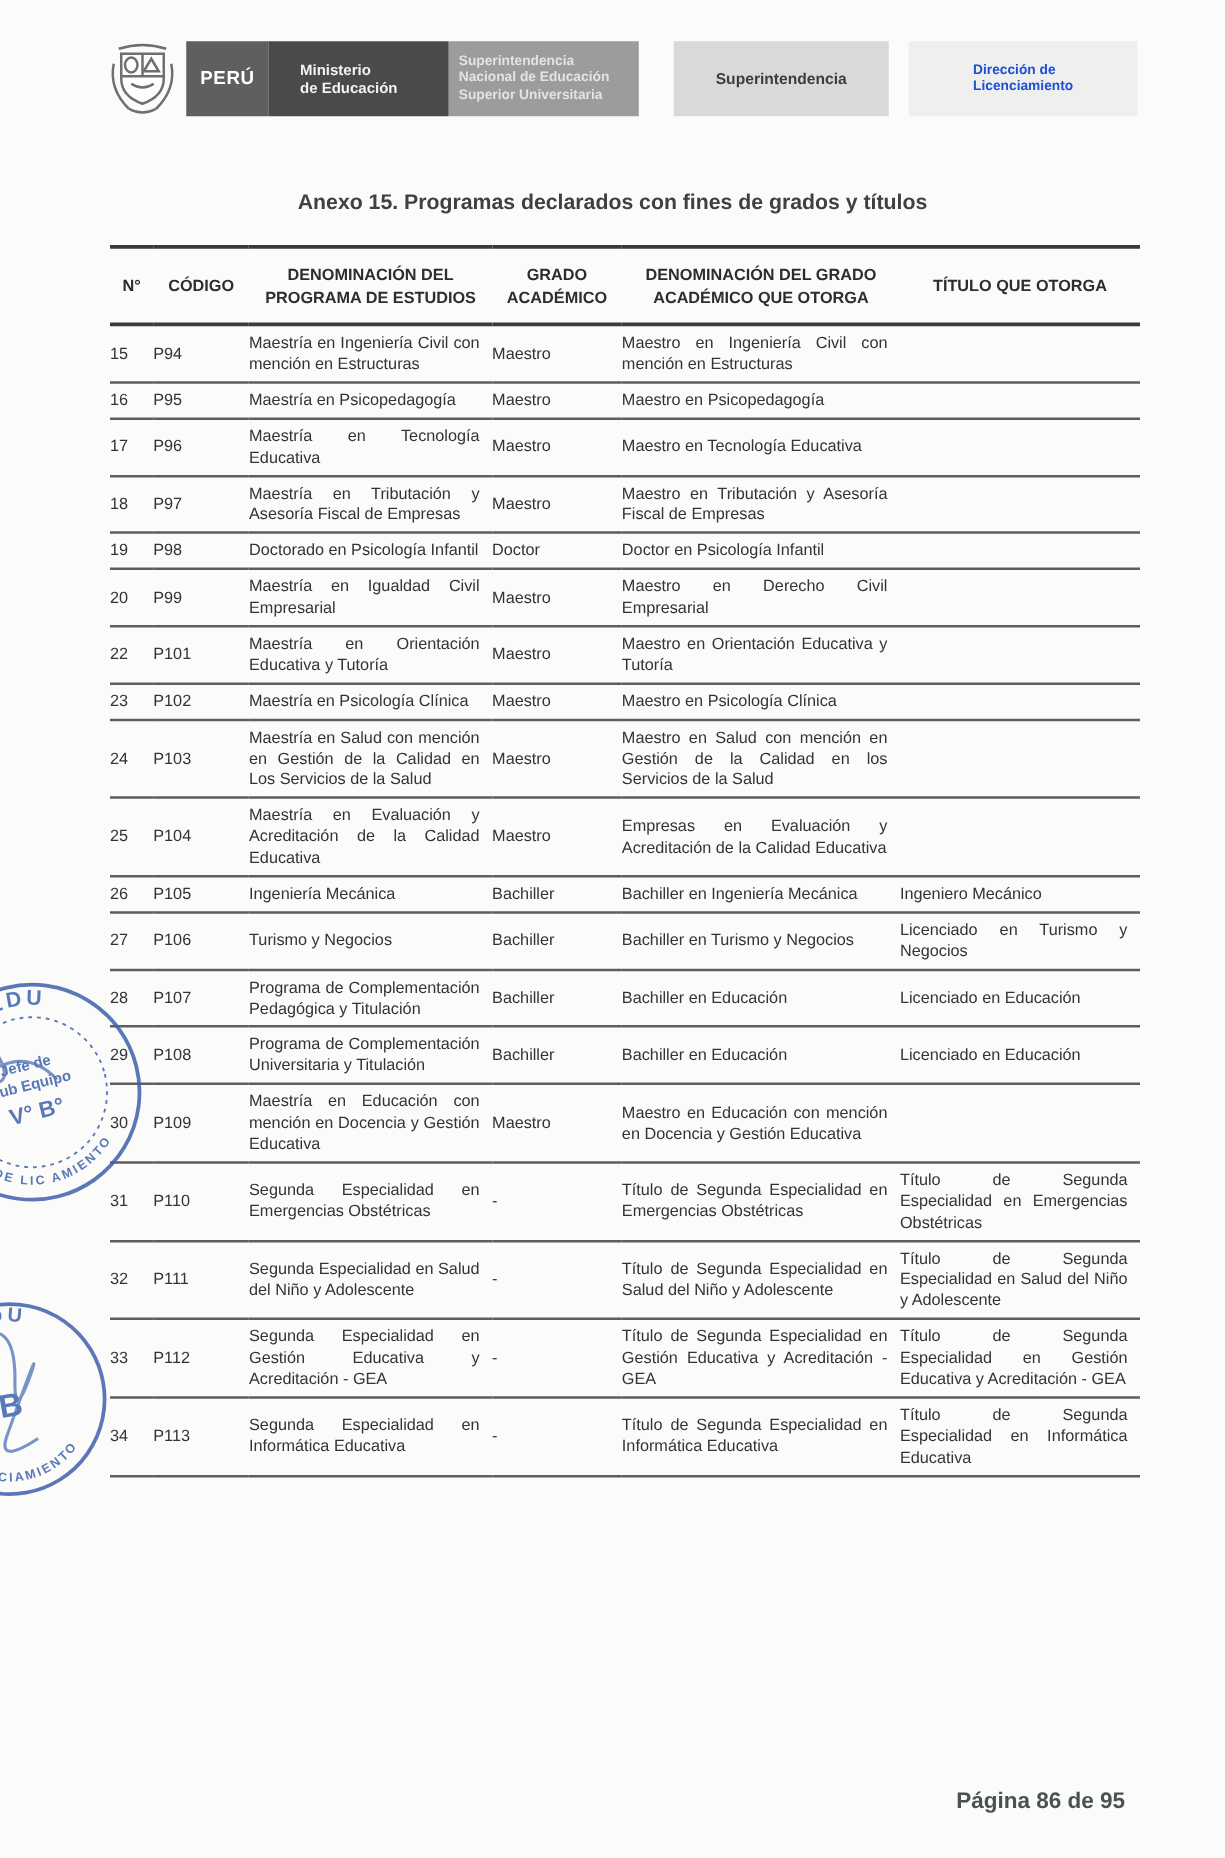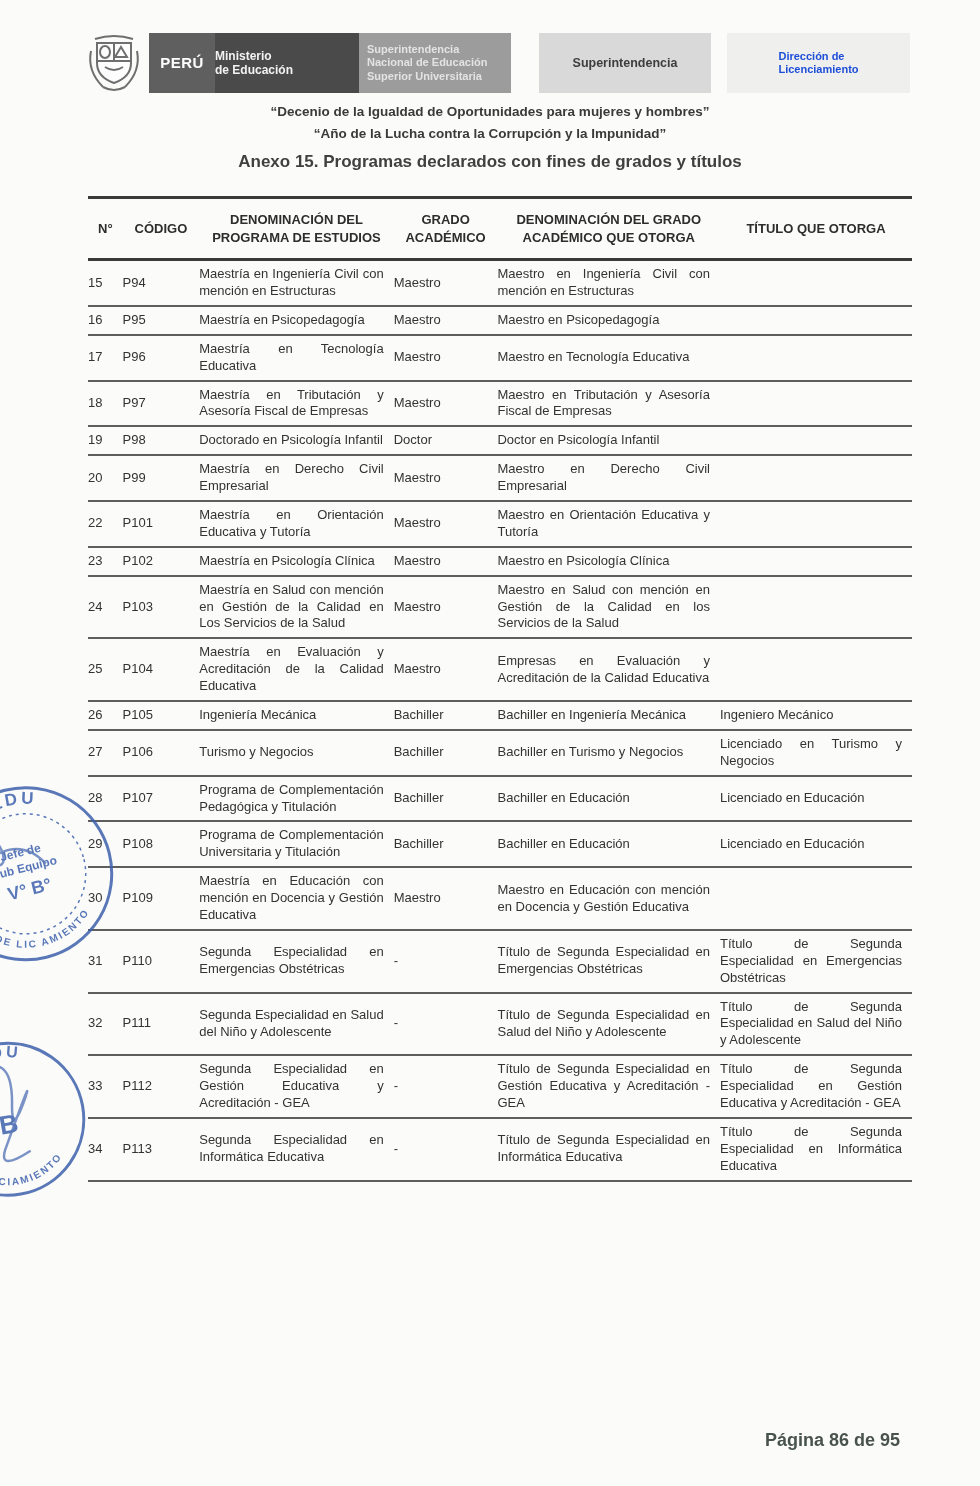--- a/index.html
+++ b/index.html
@@ -14,21 +14,21 @@
   
   .masthead{
     position:absolute;top:33px;left:85px;right:70px;height:60px;
     display:flex;align-items:stretch;
   }
   .escudo{width:58px;height:60px;flex:0 0 auto;margin-right:6px;}
   .hbox{display:flex;align-items:center;justify-content:flex-start;
     font-size:12px;line-height:1.2;white-space:pre-line;box-sizing:border-box;}
   .box-peru{flex:0 0 66px;background:#5f5f5f;color:#fff;font-weight:bold;
     font-size:15px;justify-content:center;letter-spacing:.5px;}
-  .box-minedu{flex:0 0 144px;background:#4a4a4a;color:#f2f2f2;padding-left:0;font-weight:bold;}
+  .box-minedu{flex:0 0 144px;background:#4a4a4a;color:#f2f2f2;padding-left:25px;font-weight:bold;}
   .box-sunedu{flex:0 0 152px;background:#9c9c9c;color:#e3e3e3;padding-left:8px;font-size:11px;font-weight:bold;}
   .gap1{flex:0 0 28px;}
   .box-super{flex:0 0 172px;background:#d9d9d9;color:#3d3d3d;font-weight:bold;justify-content:center;font-size:12.5px;}
   .gap2{flex:0 0 16px;}
   .box-dir{flex:1;background:#efefee;color:#1d4ed8;font-weight:bold;justify-content:center;font-size:11px;}
 
   
   .quotes{position:absolute;top:101px;left:0;width:100%;text-align:center;
     font-size:13.5px;font-weight:bold;color:#3a3a3a;line-height:1.6;}
   .doc-title{position:absolute;top:152px;left:0;width:100%;text-align:center;
@@ -91,24 +91,20 @@
     <div class="hbox box-sunedu">Superintendencia
 Nacional de Educación
 Superior Universitaria</div>
     <div class="gap1"></div>
     <div class="hbox box-super">Superintendencia</div>
     <div class="gap2"></div>
     <div class="hbox box-dir">Dirección de
 Licenciamiento</div>
   </header>
 
-  <div class="quotes">
-    <div>“Decenio de la Igualdad de Oportunidades para mujeres y hombres”</div>
-    <div>“Año de la Lucha contra la Corrupción y la Impunidad”</div>
-  </div>
 
   <h1 class="doc-title">Anexo 15. Programas declarados con fines de grados y títulos</h1>
 
   <table class="programs">
     <colgroup>
       <col style="width:4.2%">
         <col style="width:9.3%">
         <col style="width:23.6%">
       <col style="width:12.6%">
         <col style="width:27%">
@@ -166,21 +162,21 @@
       <td class="c-cod">P98</td>
       <td class="c-prog">Doctorado en Psicología Infantil</td>
       <td class="c-grado">Doctor</td>
       <td class="c-denom">Doctor en Psicología Infantil</td>
       <td class="c-tit"></td>
     </tr>
 
     <tr>
       <td class="c-n">20</td>
       <td class="c-cod">P99</td>
-      <td class="c-prog">Maestría en Derecho Civil Empresarial</td>
+      <td class="c-prog">Maestría en Igualdad Civil Empresarial</td>
       <td class="c-grado">Maestro</td>
       <td class="c-denom">Maestro en Derecho Civil Empresarial</td>
       <td class="c-tit"></td>
     </tr>
 
 
     <tr>
       <td class="c-n">22</td>
       <td class="c-cod">P101</td>
       <td class="c-prog">Maestría en Orientación Educativa y Tutoría</td>

